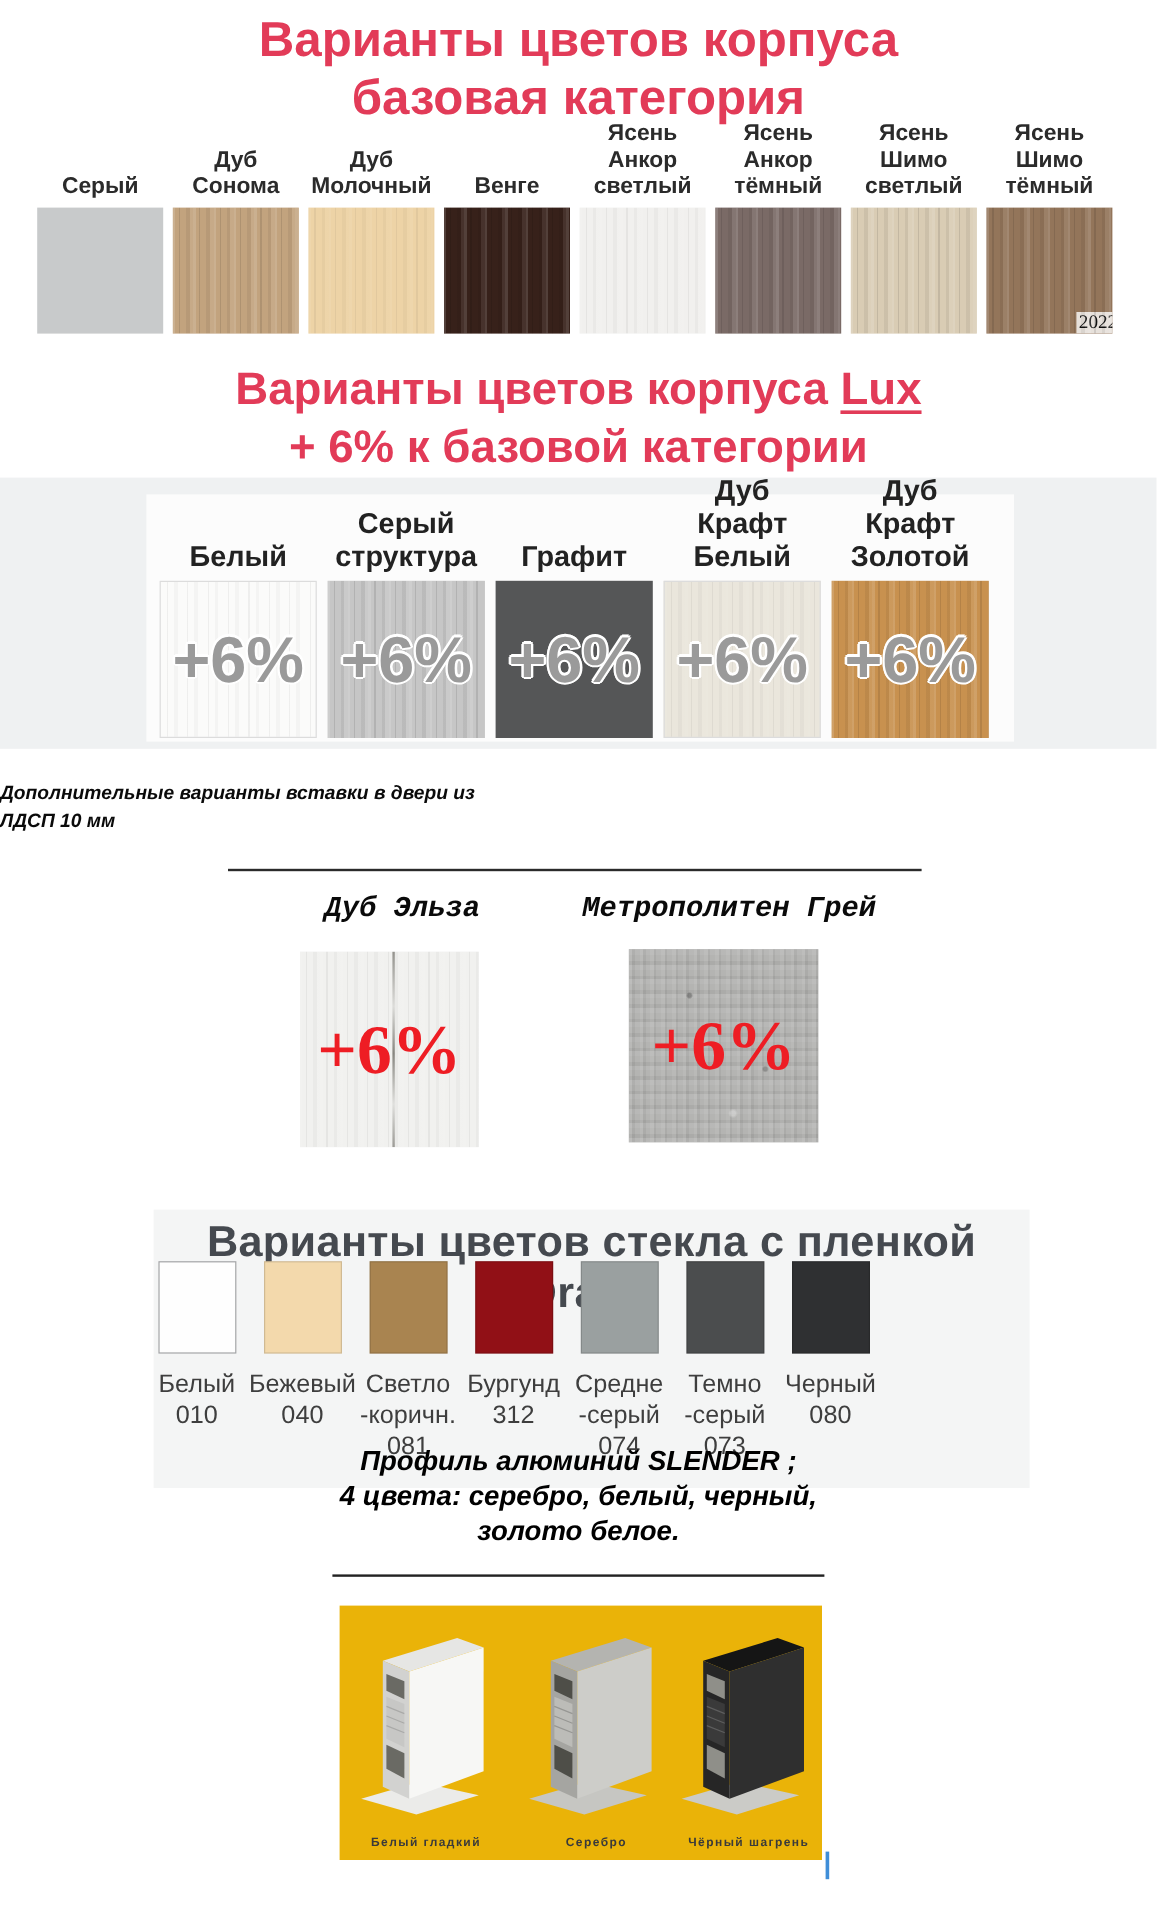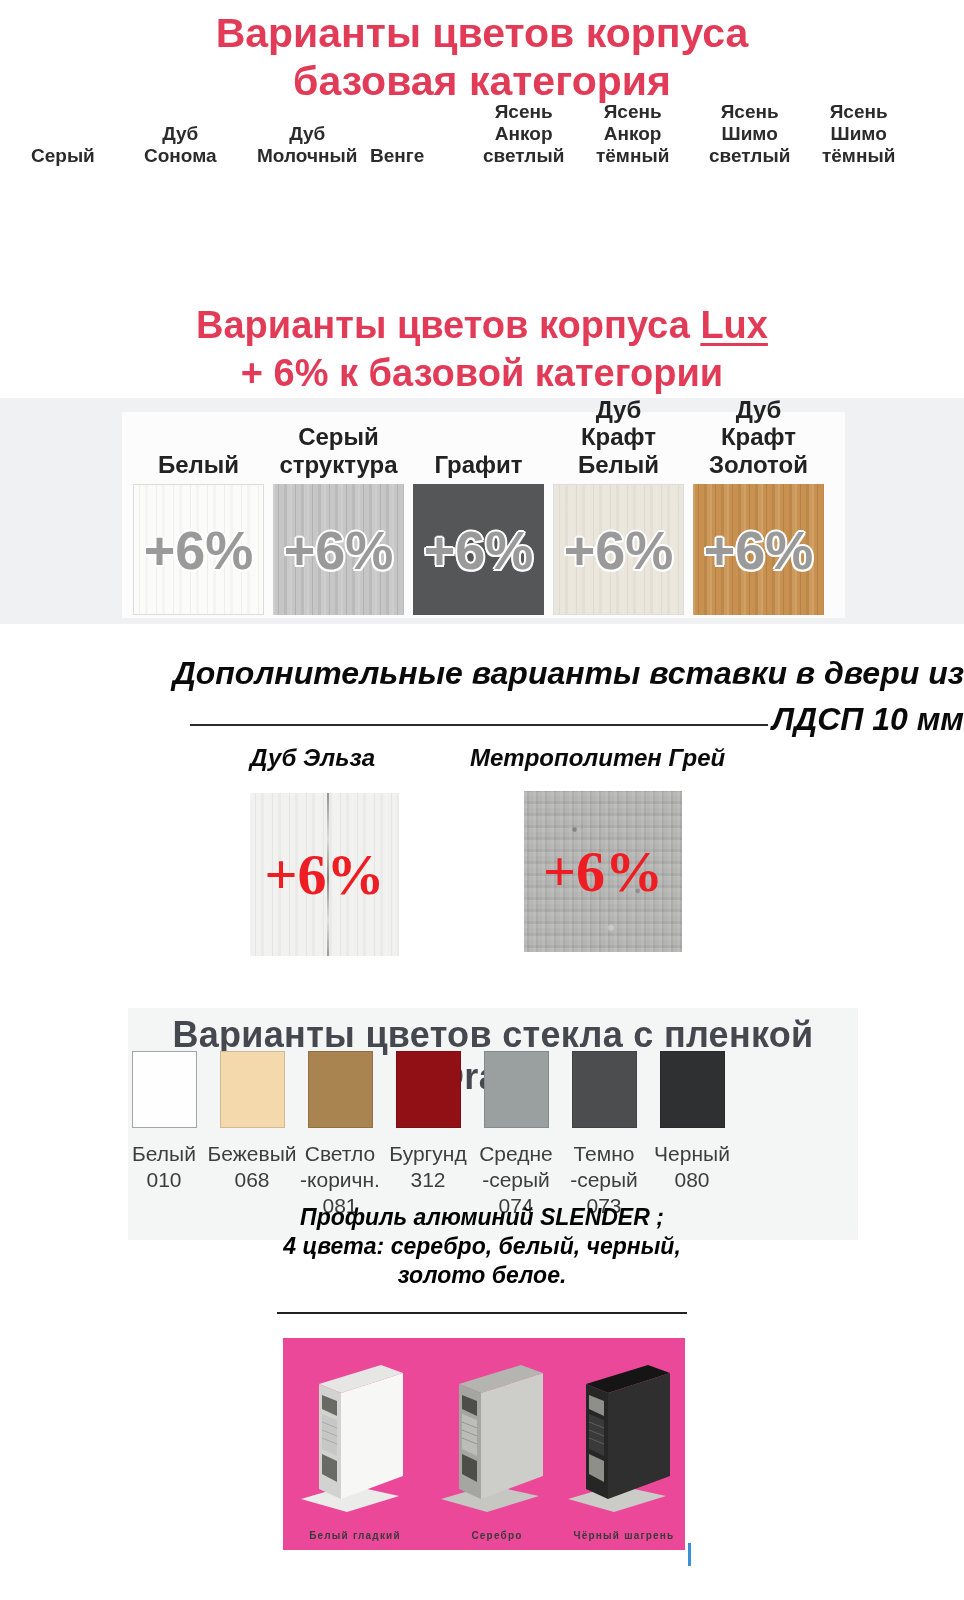--- a/index.html
+++ b/index.html
@@ -5,21 +5,21 @@
   html,body{margin:0;padding:0;background:#ffffff;}
   .canvas{
     position:relative;width:964px;height:1600px;margin:0 auto;
     background:#ffffff;overflow:hidden;
     font-family:"Liberation Sans",sans-serif;color:#222;
   }
   
   .t1{position:absolute;top:10px;left:0;width:100%;text-align:center;
       font-size:41px;line-height:1.17;font-weight:700;color:#e23b58;}
   .row1{position:absolute;left:31px;top:112px;width:902px;display:flex;gap:8px;}
-  .col1{width:105px;display:flex;flex-direction:row;}
+  .col1{width:105px;display:flex;flex-direction:column;}
   .lbl1{height:55px;display:flex;align-items:flex-end;justify-content:center;
         text-align:center;font-size:19px;line-height:1.15;font-weight:700;
         color:#2b2b2b;white-space:pre-line;margin-bottom:6px;}
   .sw1{height:105px;position:relative;overflow:hidden;}
   .year{position:absolute;right:-6px;bottom:0;font-family:"Liberation Serif",serif;
         font-size:16px;color:#111;background:rgba(255,255,255,.78);padding:0 2px;}
   
   .t2{position:absolute;top:302px;left:0;width:100%;text-align:center;
       font-size:38px;line-height:1.25;font-weight:700;color:#e23b58;}
   .t2 .u{text-decoration:underline;text-underline-offset:5px;text-align:center;}
@@ -30,26 +30,26 @@
   .lbl2{height:60px;display:flex;align-items:flex-end;justify-content:center;
         text-align:center;font-size:24px;line-height:1.14;font-weight:700;
         color:#222;white-space:pre-line;margin-bottom:6px;}
   .sw2{height:131px;position:relative;overflow:hidden;display:flex;
        align-items:center;justify-content:center;}
   .sw2.thin-border{box-sizing:border-box;border:1px solid #dcdcdc;}
   .badge-outline{font-size:54px;font-weight:700;color:#9a9a9a;z-index:2;
     text-shadow:2px 0 0 #fff,-2px 0 0 #fff,0 2px 0 #fff,0 -2px 0 #fff,
                 1.5px 1.5px 0 #fff,-1.5px -1.5px 0 #fff,1.5px -1.5px 0 #fff,-1.5px 1.5px 0 #fff;}
   
-  .h3{position:absolute;top:650px;left:0;width:100%;text-align:right;
-      font-size:32px;line-height:1.45;font-weight:700;font-style:italic;color:#0a0a0a;
+  .h3{position:absolute;top:650px;left:0;width:100%;text-align:left;
+      font-size:16px;line-height:1.45;font-weight:700;font-style:italic;color:#0a0a0a;
       white-space:pre-line;}
   .hr3{position:absolute;top:724px;left:190px;width:578px;border-top:2px solid #2b2b2b;}
-  .lab3{position:absolute;top:744px;text-align:left;font-size:24px;font-weight:700;
-        font-style:italic;color:#0a0a0a;}
+  .lab3{position:absolute;top:744px;text-align:right;font-size:24px;font-weight:700;
+        font-style:italic;color:#0a0a0a;font-family:Liberation Mono, monospace;}
   .lab3a{left:250px;width:150px;}
   .lab3b{left:470px;width:260px;}
   .sw3{position:absolute;display:flex;align-items:center;justify-content:center;overflow:hidden;}
   .sw3a{left:250px;top:793px;width:149px;height:163px;}
   .sw3b{left:524px;top:791px;width:158px;height:161px;}
   .badge-red{font-family:"Liberation Serif",serif;font-weight:700;font-size:58px;
              color:#ee1d24;z-index:3;}
   
   .panel4{position:absolute;left:128px;top:1008px;width:730px;height:232px;background:#f4f5f5;}
   .t4{position:absolute;top:6px;left:0;width:100%;text-align:center;
@@ -58,21 +58,21 @@
   .col4{width:88px;display:flex;flex-direction:column;align-items:center;}
   .sw4{width:65px;height:77px;box-sizing:border-box;border:1px solid rgba(0,0,0,.14);}
   .sw4.strong-border{border:1px solid #a2a4a6;}
   .lbl4{margin-top:13px;text-align:center;font-size:21px;line-height:1.23;
         color:#3e3e3e;white-space:pre-line;}
   
   .note5{position:absolute;top:1203px;left:0;width:100%;text-align:center;
          font-size:23px;line-height:1.27;font-weight:700;font-style:italic;color:#000;
          white-space:pre-line;}
   .hr5{position:absolute;top:1312px;left:277px;width:410px;border-top:2px solid #222;}
-  .panel5{position:absolute;left:283px;top:1338px;width:402px;height:212px;background:#ec4899;}
+  .panel5{position:absolute;left:283px;top:1338px;width:402px;height:212px;background:#eab308;}
   .prof{position:absolute;top:15px;width:118px;height:172px;}
   .prof.p1{left:10px;} .prof.p2{left:150px;} .prof.p3{left:277px;}
   .plabel{position:absolute;bottom:9px;width:140px;text-align:center;
           font-size:10px;font-weight:700;letter-spacing:1.2px;color:#3a3a3a;}
   .pl1{left:2px;} .pl2{left:144px;} .pl3{left:271px;}
   .blueline{position:absolute;left:688px;top:1543px;width:3px;height:23px;background:#3f8ed8;}
   
   .tex-wood::after,.tex-soft::after{content:"";position:absolute;inset:0;
     background:repeating-linear-gradient(90deg,
       rgba(255,255,255,.14) 0 2px, rgba(0,0,0,0) 2px 5px,
@@ -211,21 +211,21 @@
     <div class="t4">Варианты цветов стекла с пленкой Oracal</div>
     <div class="row4">
       <div class="col4">
         <div class="sw4 strong-border" style="background-color: rgb(254, 254, 254);"></div>
         <div class="lbl4">Белый
 010</div>
       </div>
       <div class="col4">
         <div class="sw4" style="background-color: rgb(243, 217, 172);"></div>
         <div class="lbl4">Бежевый
-068</div>
+040</div>
       </div>
       <div class="col4">
         <div class="sw4" style="background-color: rgb(169, 132, 80);"></div>
         <div class="lbl4">Светло
 -коричн.
 081</div>
       </div>
       <div class="col4">
         <div class="sw4" style="background-color: rgb(145, 16, 22);"></div>
         <div class="lbl4">Бургунд

